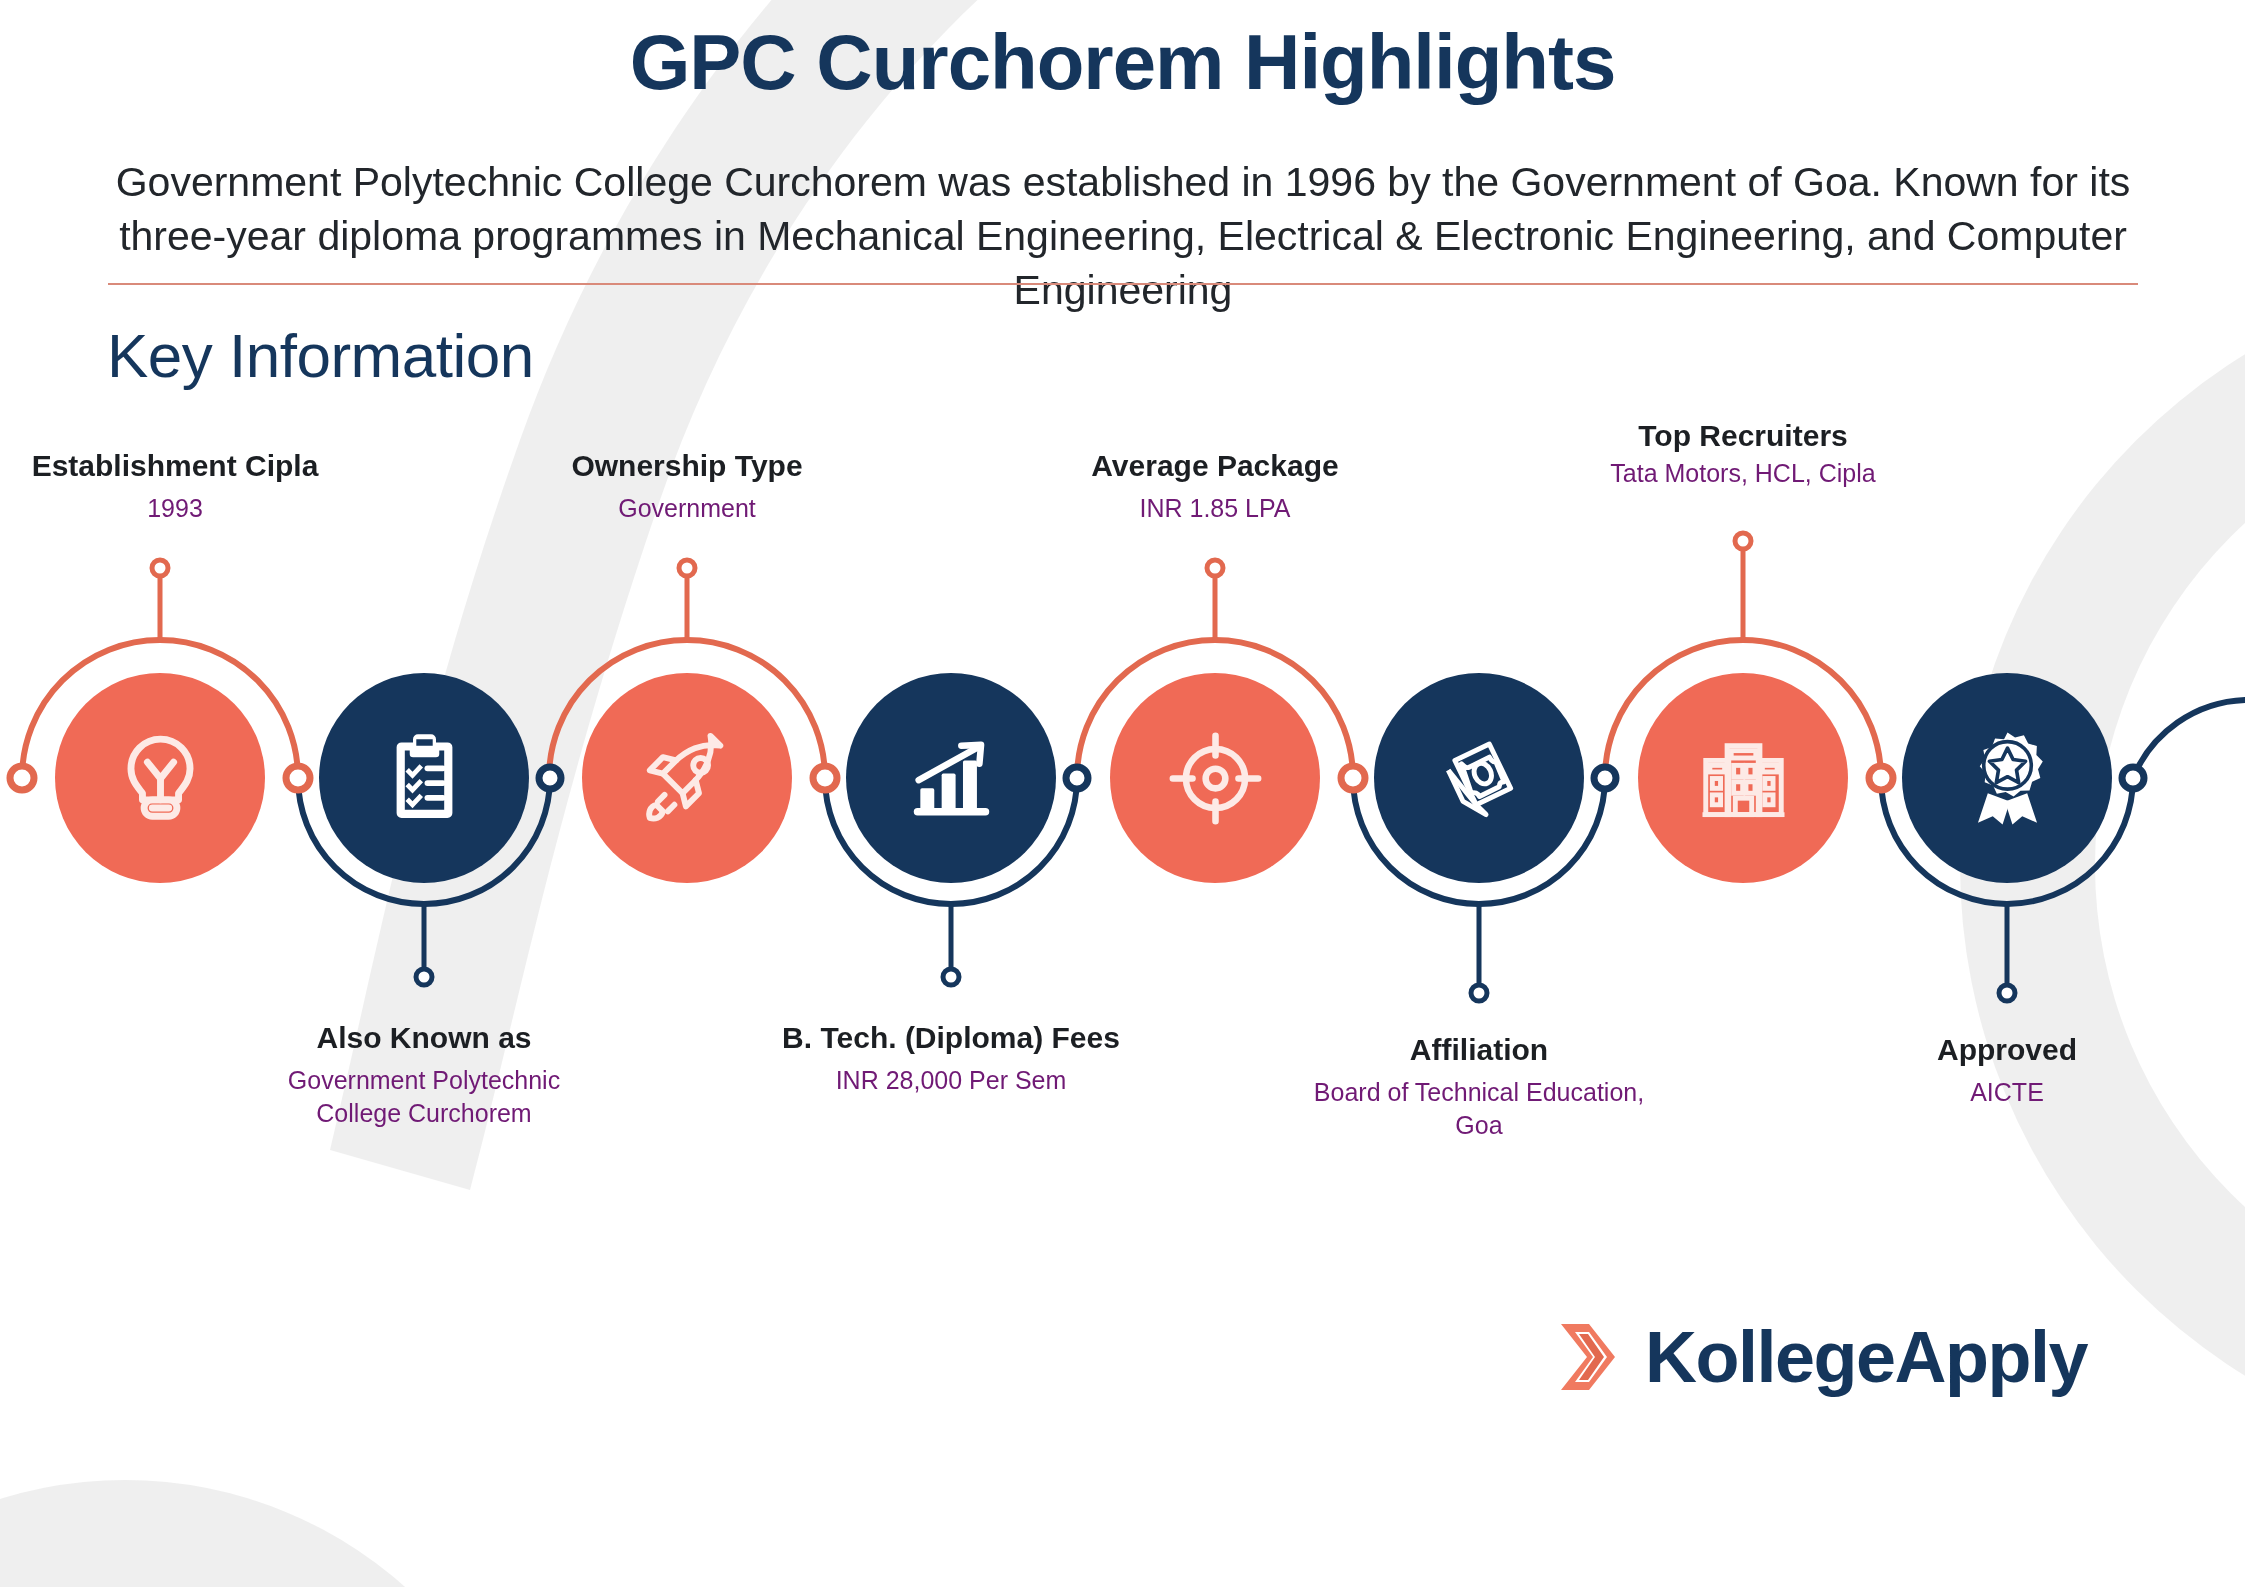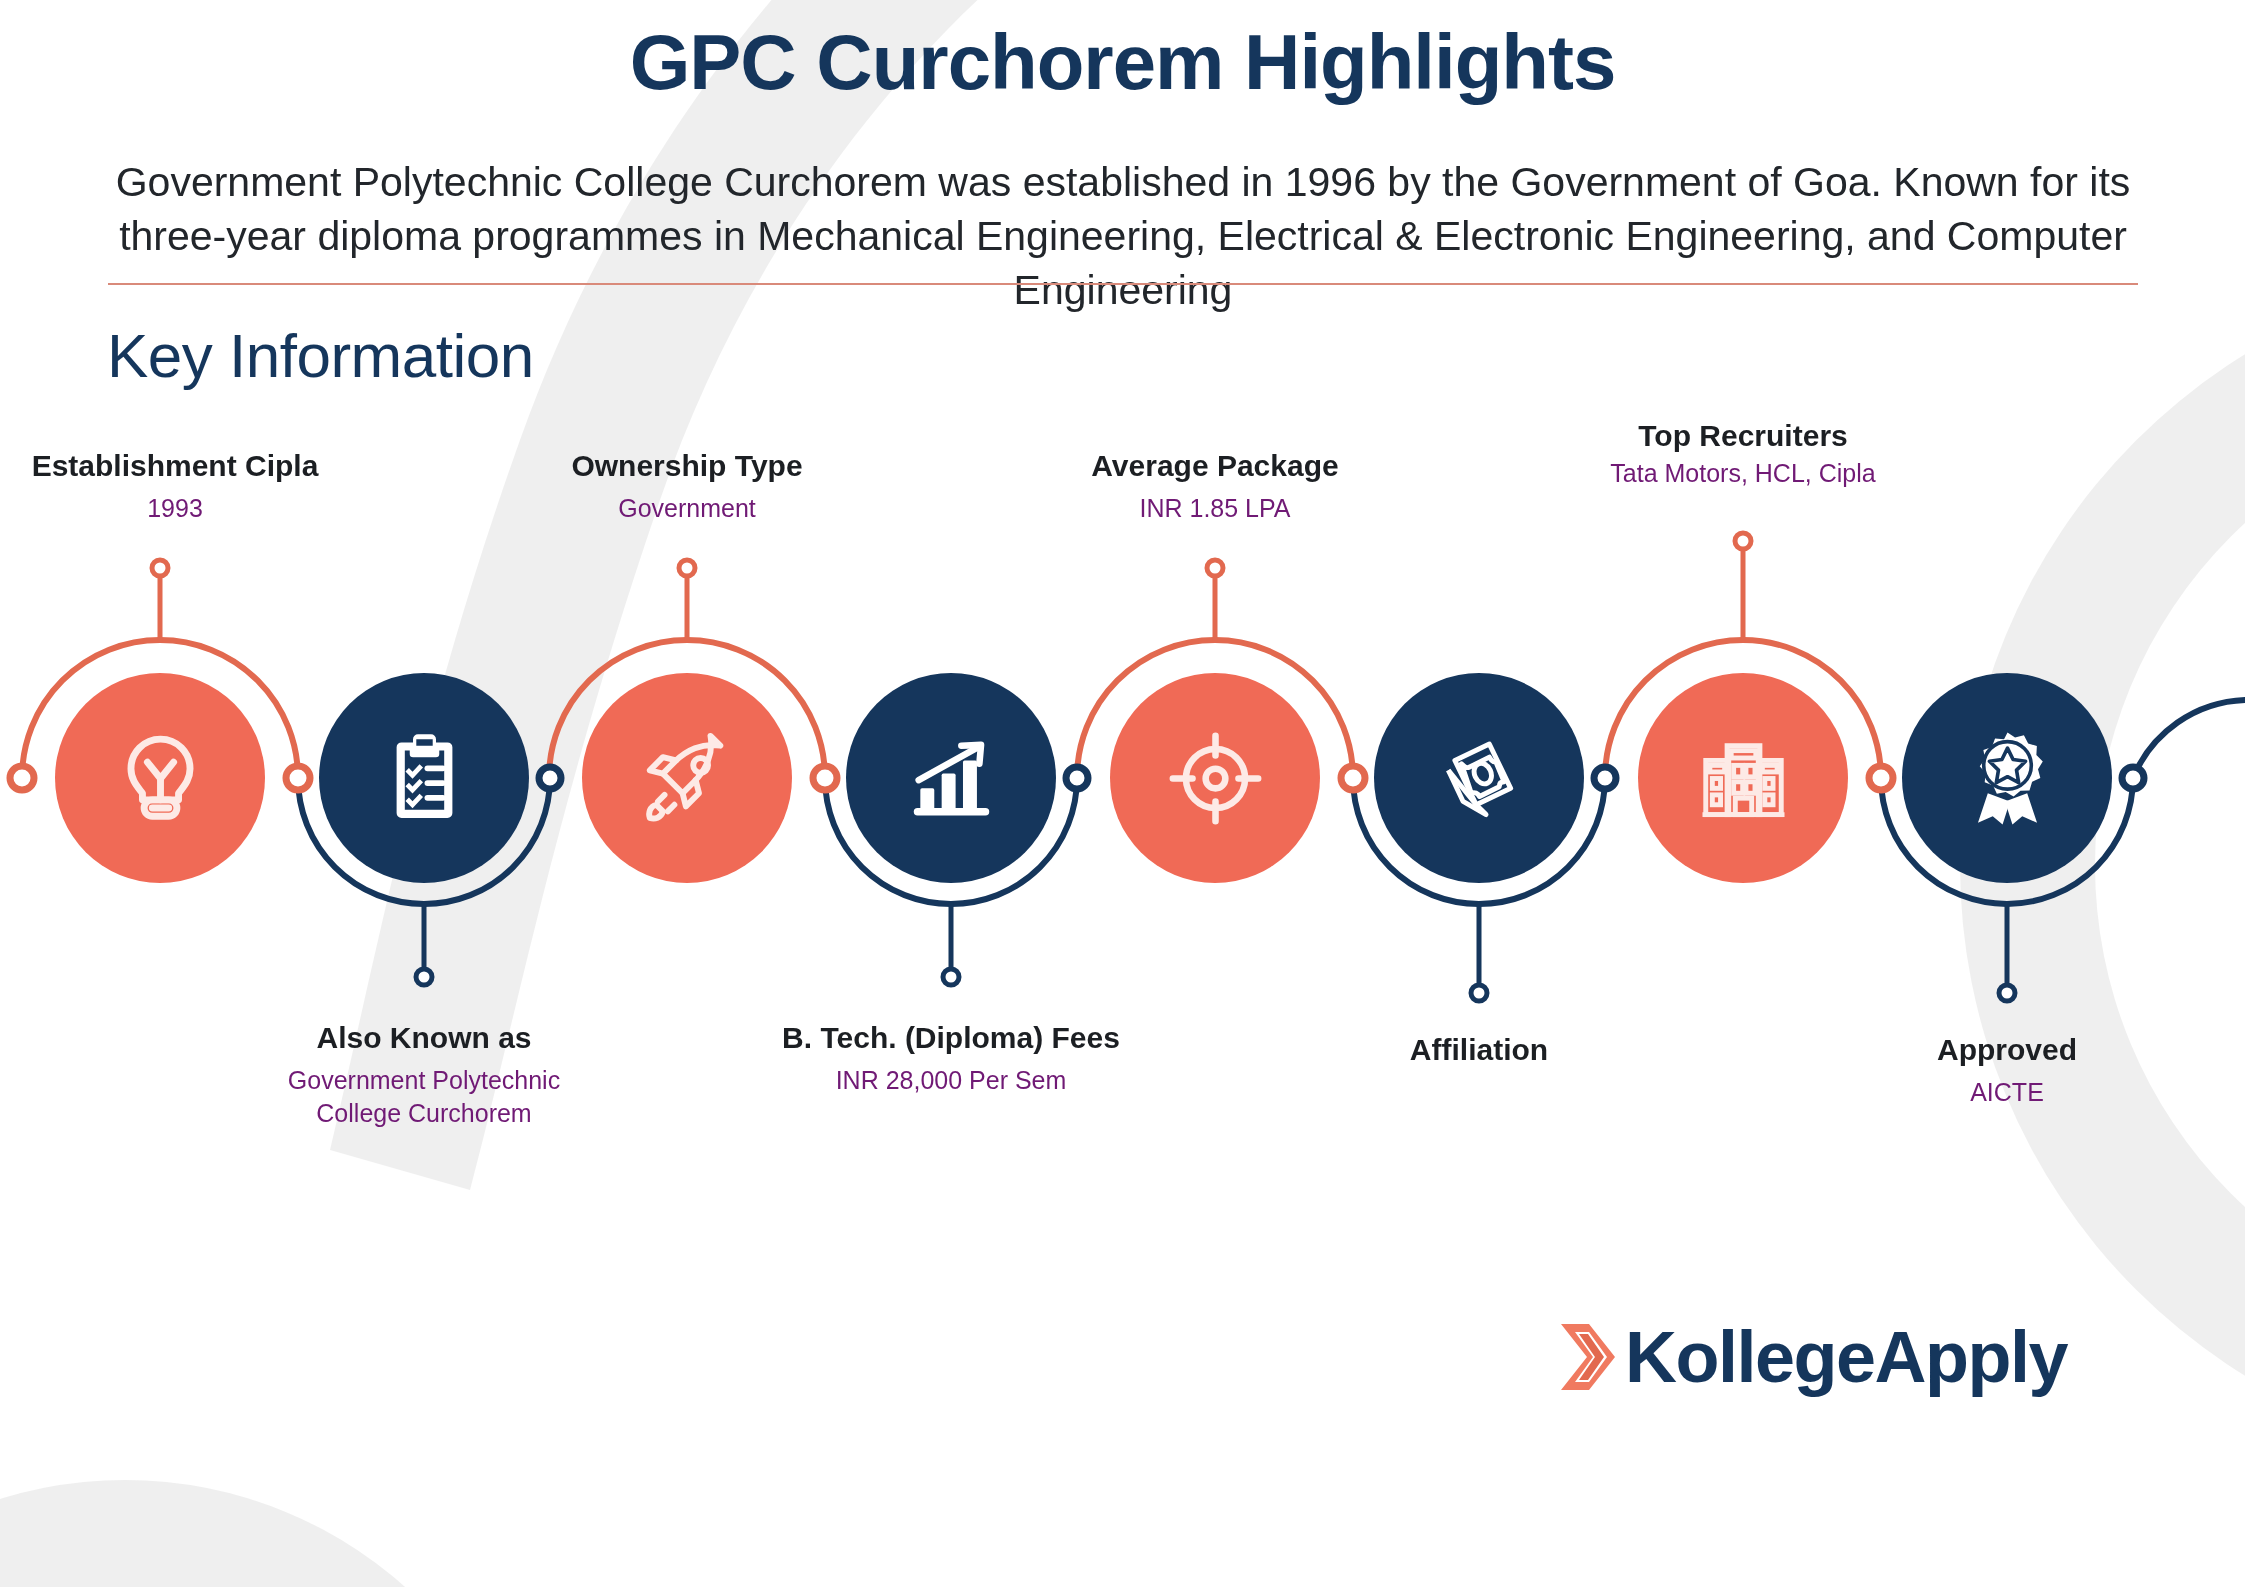--- a/index.html
+++ b/index.html
@@ -66,21 +66,21 @@
     line-height:1.18; white-space:nowrap;
   }
   .label .lbl-value {
     font-size:25px; font-weight:400; color:#701a75;
     line-height:1.3; margin-top:9px;
   }
   .label.wide .lbl-title { white-space:normal; }
 
   
   .logo { position:absolute; left:1553px; top:1318px; z-index:7;
-          display:flex; align-items:center; }
+          display:flex; align-items:center; gap:20px; }
   .logo-mark { width:72px; height:78px; }
   .logo-text { font-size:72px; font-weight:bold; color:#15365C; letter-spacing:-1.5px; line-height:1; }
 </style>
 </head>
 <body>
 
 <div id="root">
 
   <svg class="bg-deco" viewBox="0 0 2245 1587" width="2245" height="1587" preserveAspectRatio="none">
 
@@ -303,20 +303,21 @@
     <div class="lbl-value" style="padding:0 22px;text-align:center;">Government Polytechnic College Curchorem</div>
   </div>
 
   <div class="label" style="left:746px; top:1020px; width:410px;">
     <div class="lbl-title">B. Tech. (Diploma) Fees</div>
     <div class="lbl-value">INR 28,000 Per Sem</div>
   </div>
 
   <div class="label wide" style="left:1284px; top:1032px; width:390px;">
     <div class="lbl-title">Affiliation</div>
+    <div class="lbl-value" style="padding:0 18px;">Board of Technical Education, Goa</div>
   </div>
 
   <div class="label" style="left:1852px; top:1032px; width:310px;">
     <div class="lbl-title">Approved</div>
     <div class="lbl-value">AICTE</div>
   </div>
 
   <div class="logo">
     <svg class="logo-mark" viewBox="0 0 72 78">
       <path d="M8 6 L36 6 L62 39 L36 72 L8 72 L34 39 Z" fill="#F07A60"></path>

